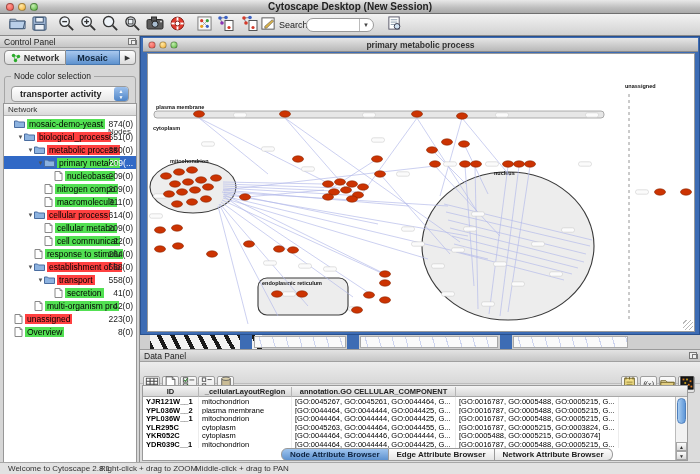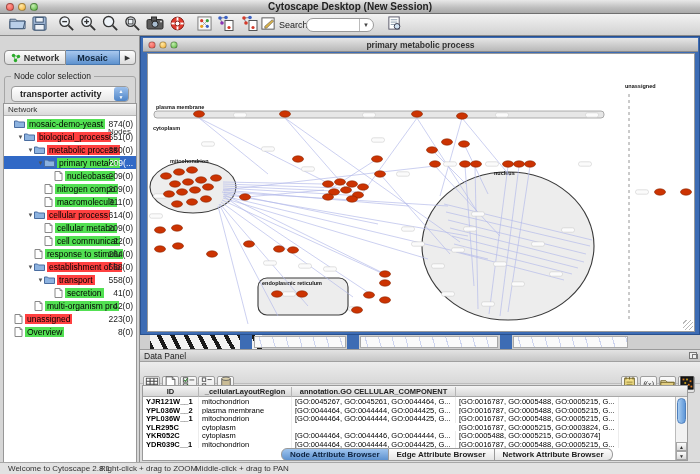--- a/index.html
+++ b/index.html
@@ -229,20 +229,24 @@
             <rect x="2" y="1" width="11" height="13" fill="#fff" stroke="#556"></rect>
             <line x1="4" y1="4" x2="11" y2="4" stroke="#8899aa"></line>
             <line x1="4" y1="6.5" x2="11" y2="6.5" stroke="#8899aa"></line>
             <line x1="4" y1="9" x2="11" y2="9" stroke="#8899aa"></line>
             <circle cx="10.7" cy="11" r="3" fill="#cfe0f0" stroke="#334"></circle>
           </svg></span>
       </div>
     </div>
 
   <div class="abs cpanel">
+    <div class="phead">
+      <span>Control Panel</span>
+      <span class="floatic"></span>
+    </div>
     <div class="cp-tabs">
       <div class="cp-tab first">
         <svg width="10" height="10" viewBox="0 0 10 10">
             <path d="M2.5 2.5L7.5 3.5L4.5 7.5z" fill="none" stroke="#2bab2b" stroke-width=".8"></path>
             <circle cx="2.5" cy="2.5" r="1.7" fill="#2bab2b"></circle>
             <circle cx="7.5" cy="3.5" r="1.7" fill="#2bab2b"></circle>
             <circle cx="4.5" cy="7.5" r="1.7" fill="#2bab2b"></circle>
           </svg>
         <span>Network</span>
       </div>
@@ -719,20 +723,21 @@
           </div>
           <div class="dtr" style="top: 28px;">
             <div class="dtd b" style="left: 0px; width: 56px;">YPL036W__1</div>
             <div class="dtd" style="left: 56px; width: 93px;">mitochondrion</div>
             <div class="dtd" style="left: 149px; width: 164px;">[GO:0044464, GO:0044444, GO:0044425, G...</div>
             <div class="dtd" style="left: 313px; width: 163px;">[GO:0016787, GO:0005488, GO:0005215, G...</div>
           </div>
           <div class="dtr" style="top: 36.5px;">
             <div class="dtd b" style="left: 0px; width: 56px;">YLR295C</div>
             <div class="dtd" style="left: 56px; width: 93px;">cytoplasm</div>
+            <div class="dtd" style="left: 149px; width: 164px;">[GO:0045263, GO:0044464, GO:0044455, G...</div>
             <div class="dtd" style="left: 313px; width: 163px;">[GO:0016787, GO:0005215, GO:0003824, G...</div>
           </div>
           <div class="dtr" style="top: 45px;">
             <div class="dtd b" style="left: 0px; width: 56px;">YKR052C</div>
             <div class="dtd" style="left: 56px; width: 93px;">cytoplasm</div>
             <div class="dtd" style="left: 149px; width: 164px;">[GO:0044464, GO:0044446, GO:0044444, G...</div>
             <div class="dtd" style="left: 313px; width: 163px;">[GO:0005488, GO:0005215, GO:0003674]</div>
           </div>
           <div class="dtr" style="top: 53.5px;">
             <div class="dtd b" style="left: 0px; width: 56px;">YDR039C__1</div>

